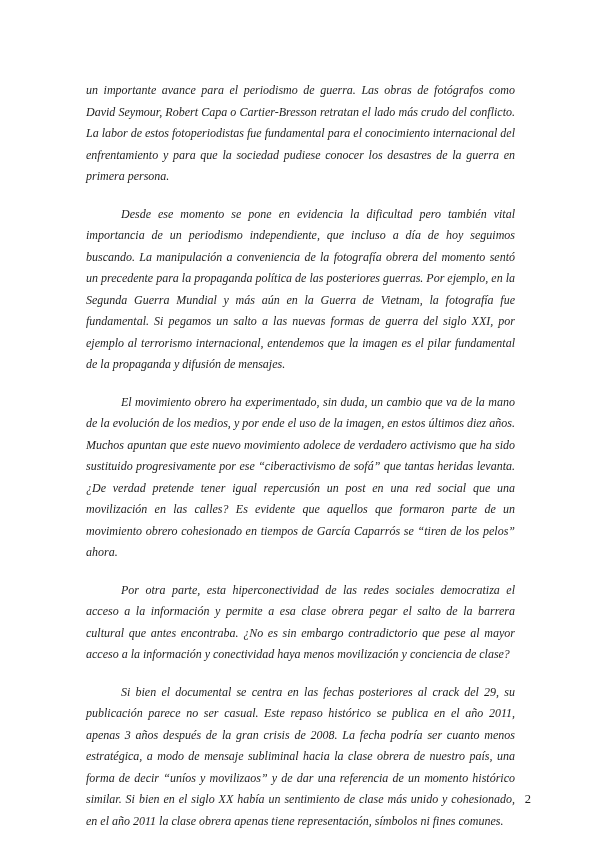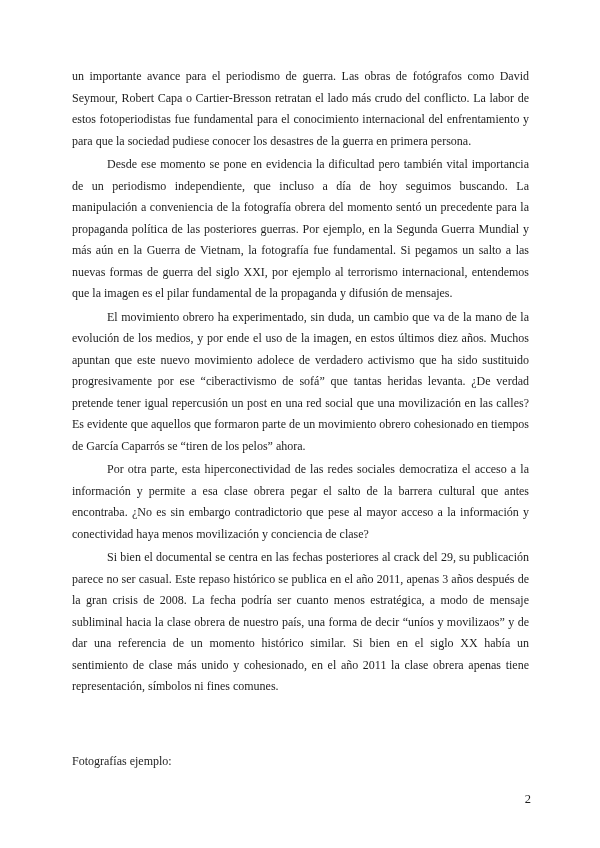--- a/index.html
+++ b/index.html
@@ -26,22 +26,23 @@
     top: 64px;
     width: 461px;
     font-size: 12px;
     line-height: 21.5px;
     text-align: justify;
     text-justify: inter-word;
     hyphens: none;
     -webkit-hyphens: none;
   }
   .content p {
-    margin: 2px;
+    margin: 16px;
     padding: 0;
+    font-style: italic;
   }
   .content p.indent {
     text-indent: 35px;
   }
   .caption {
     margin-top: 53px !important;
     text-align: left;
   }
   .page-number {
     position: absolute;

